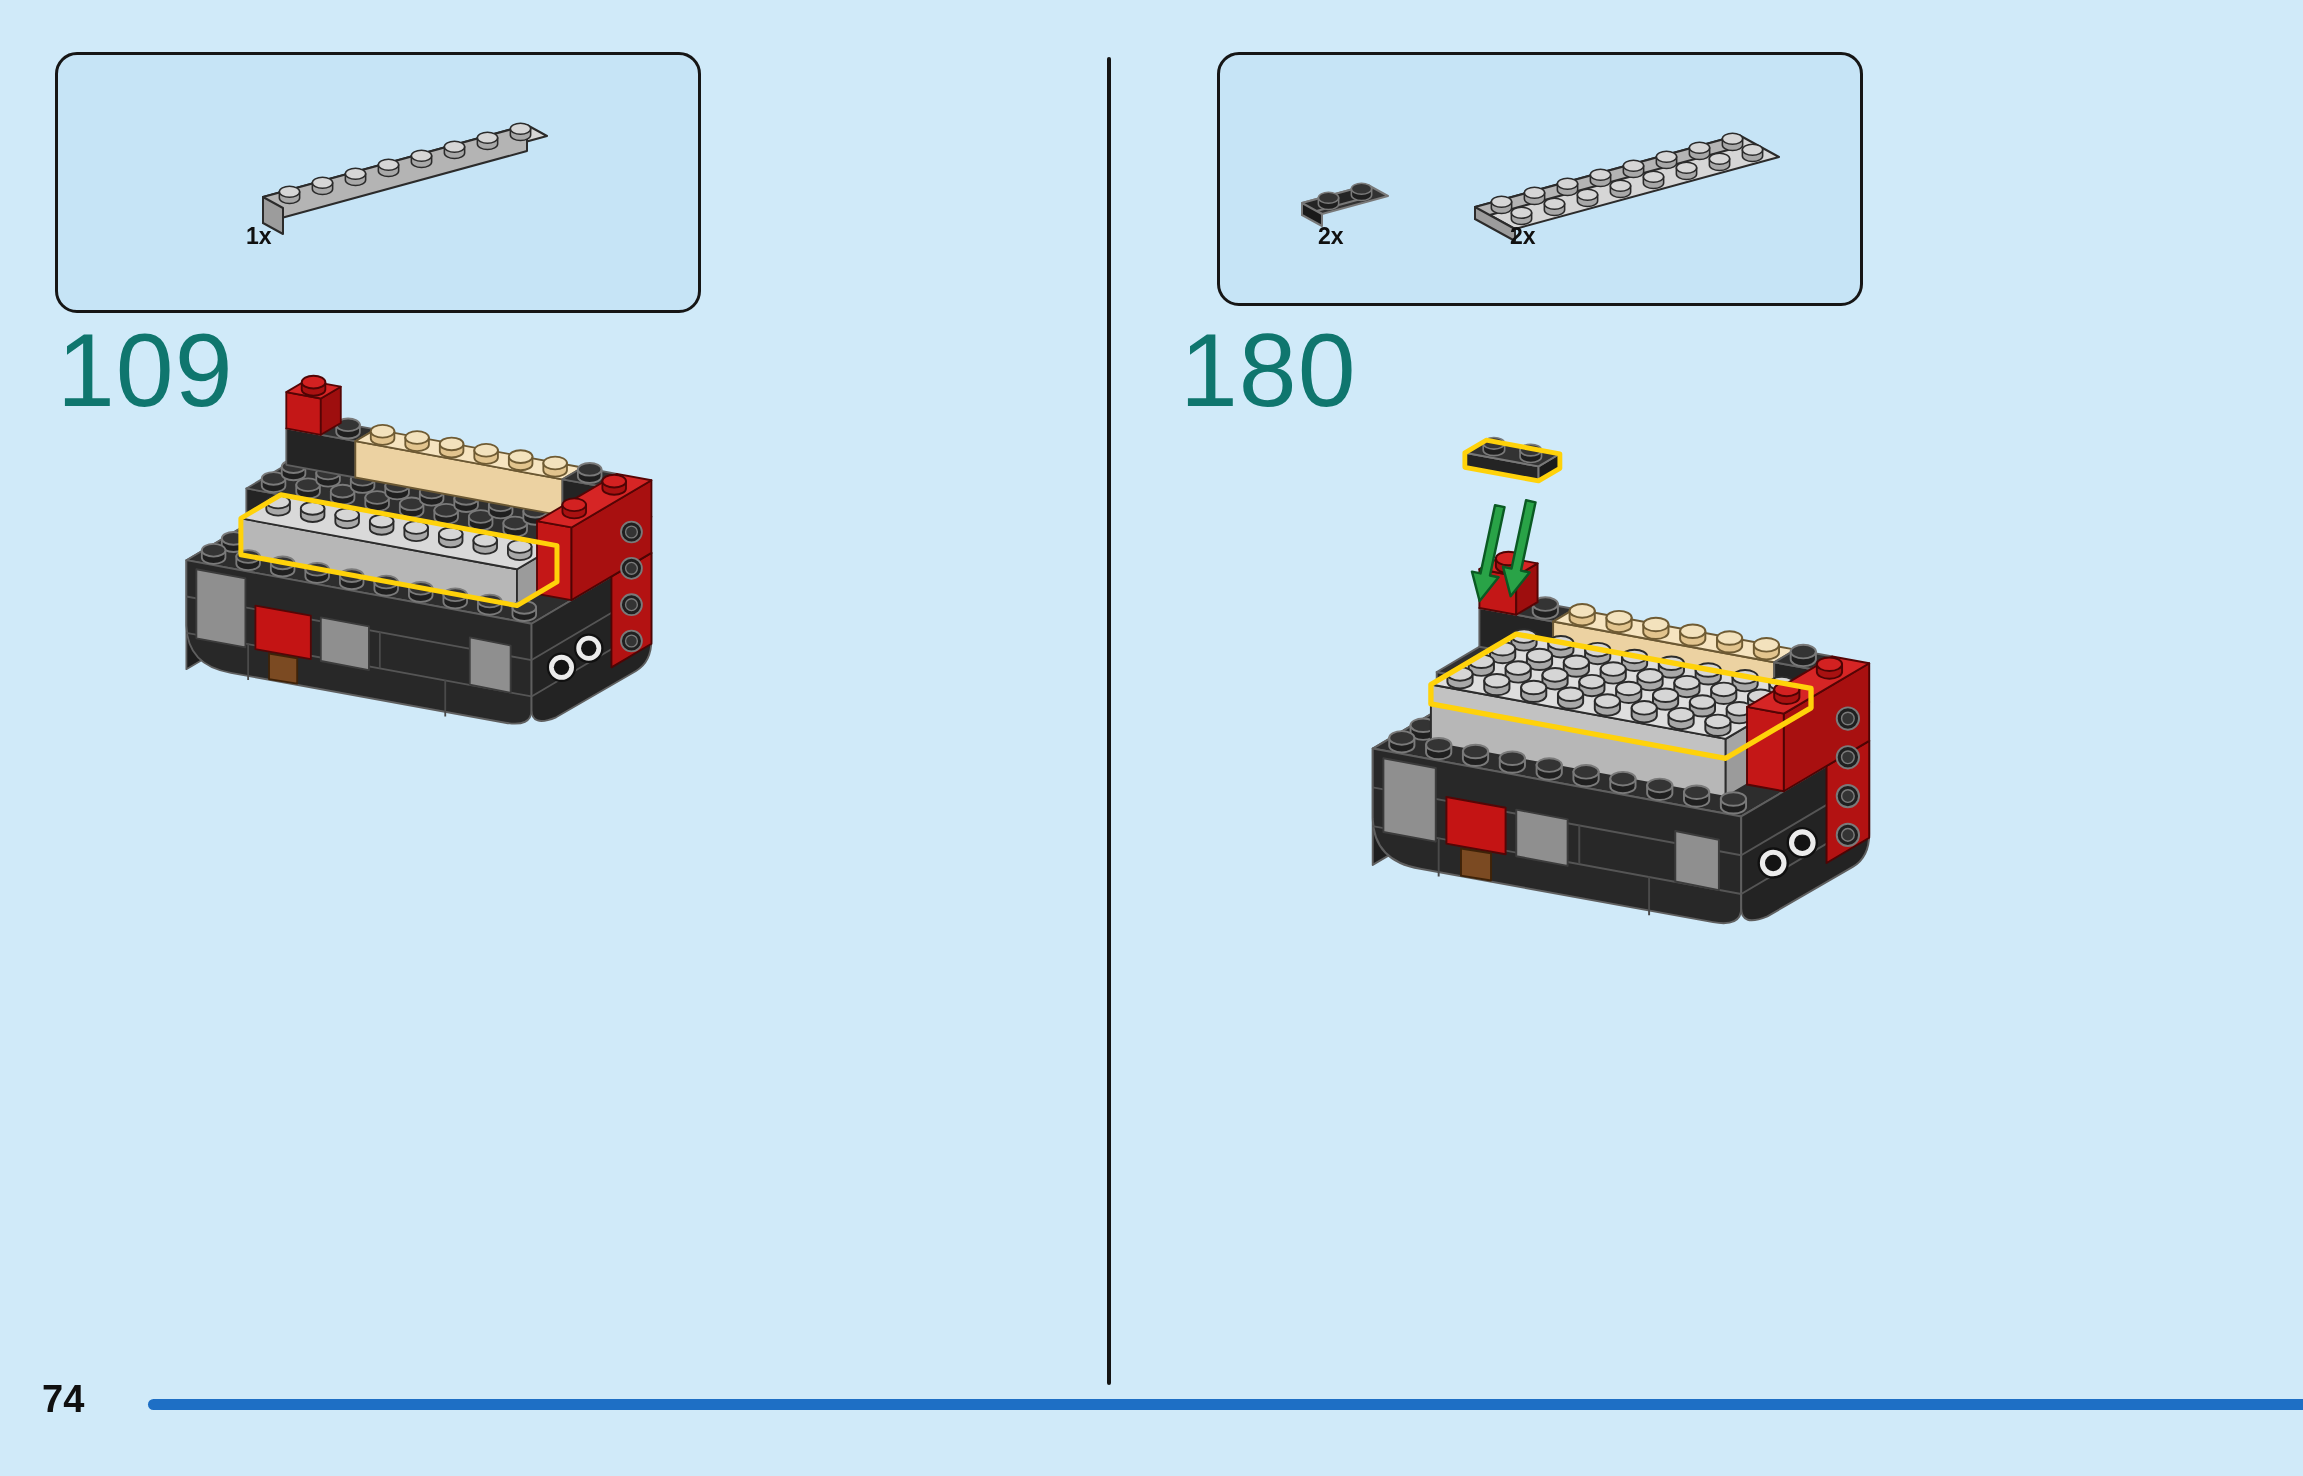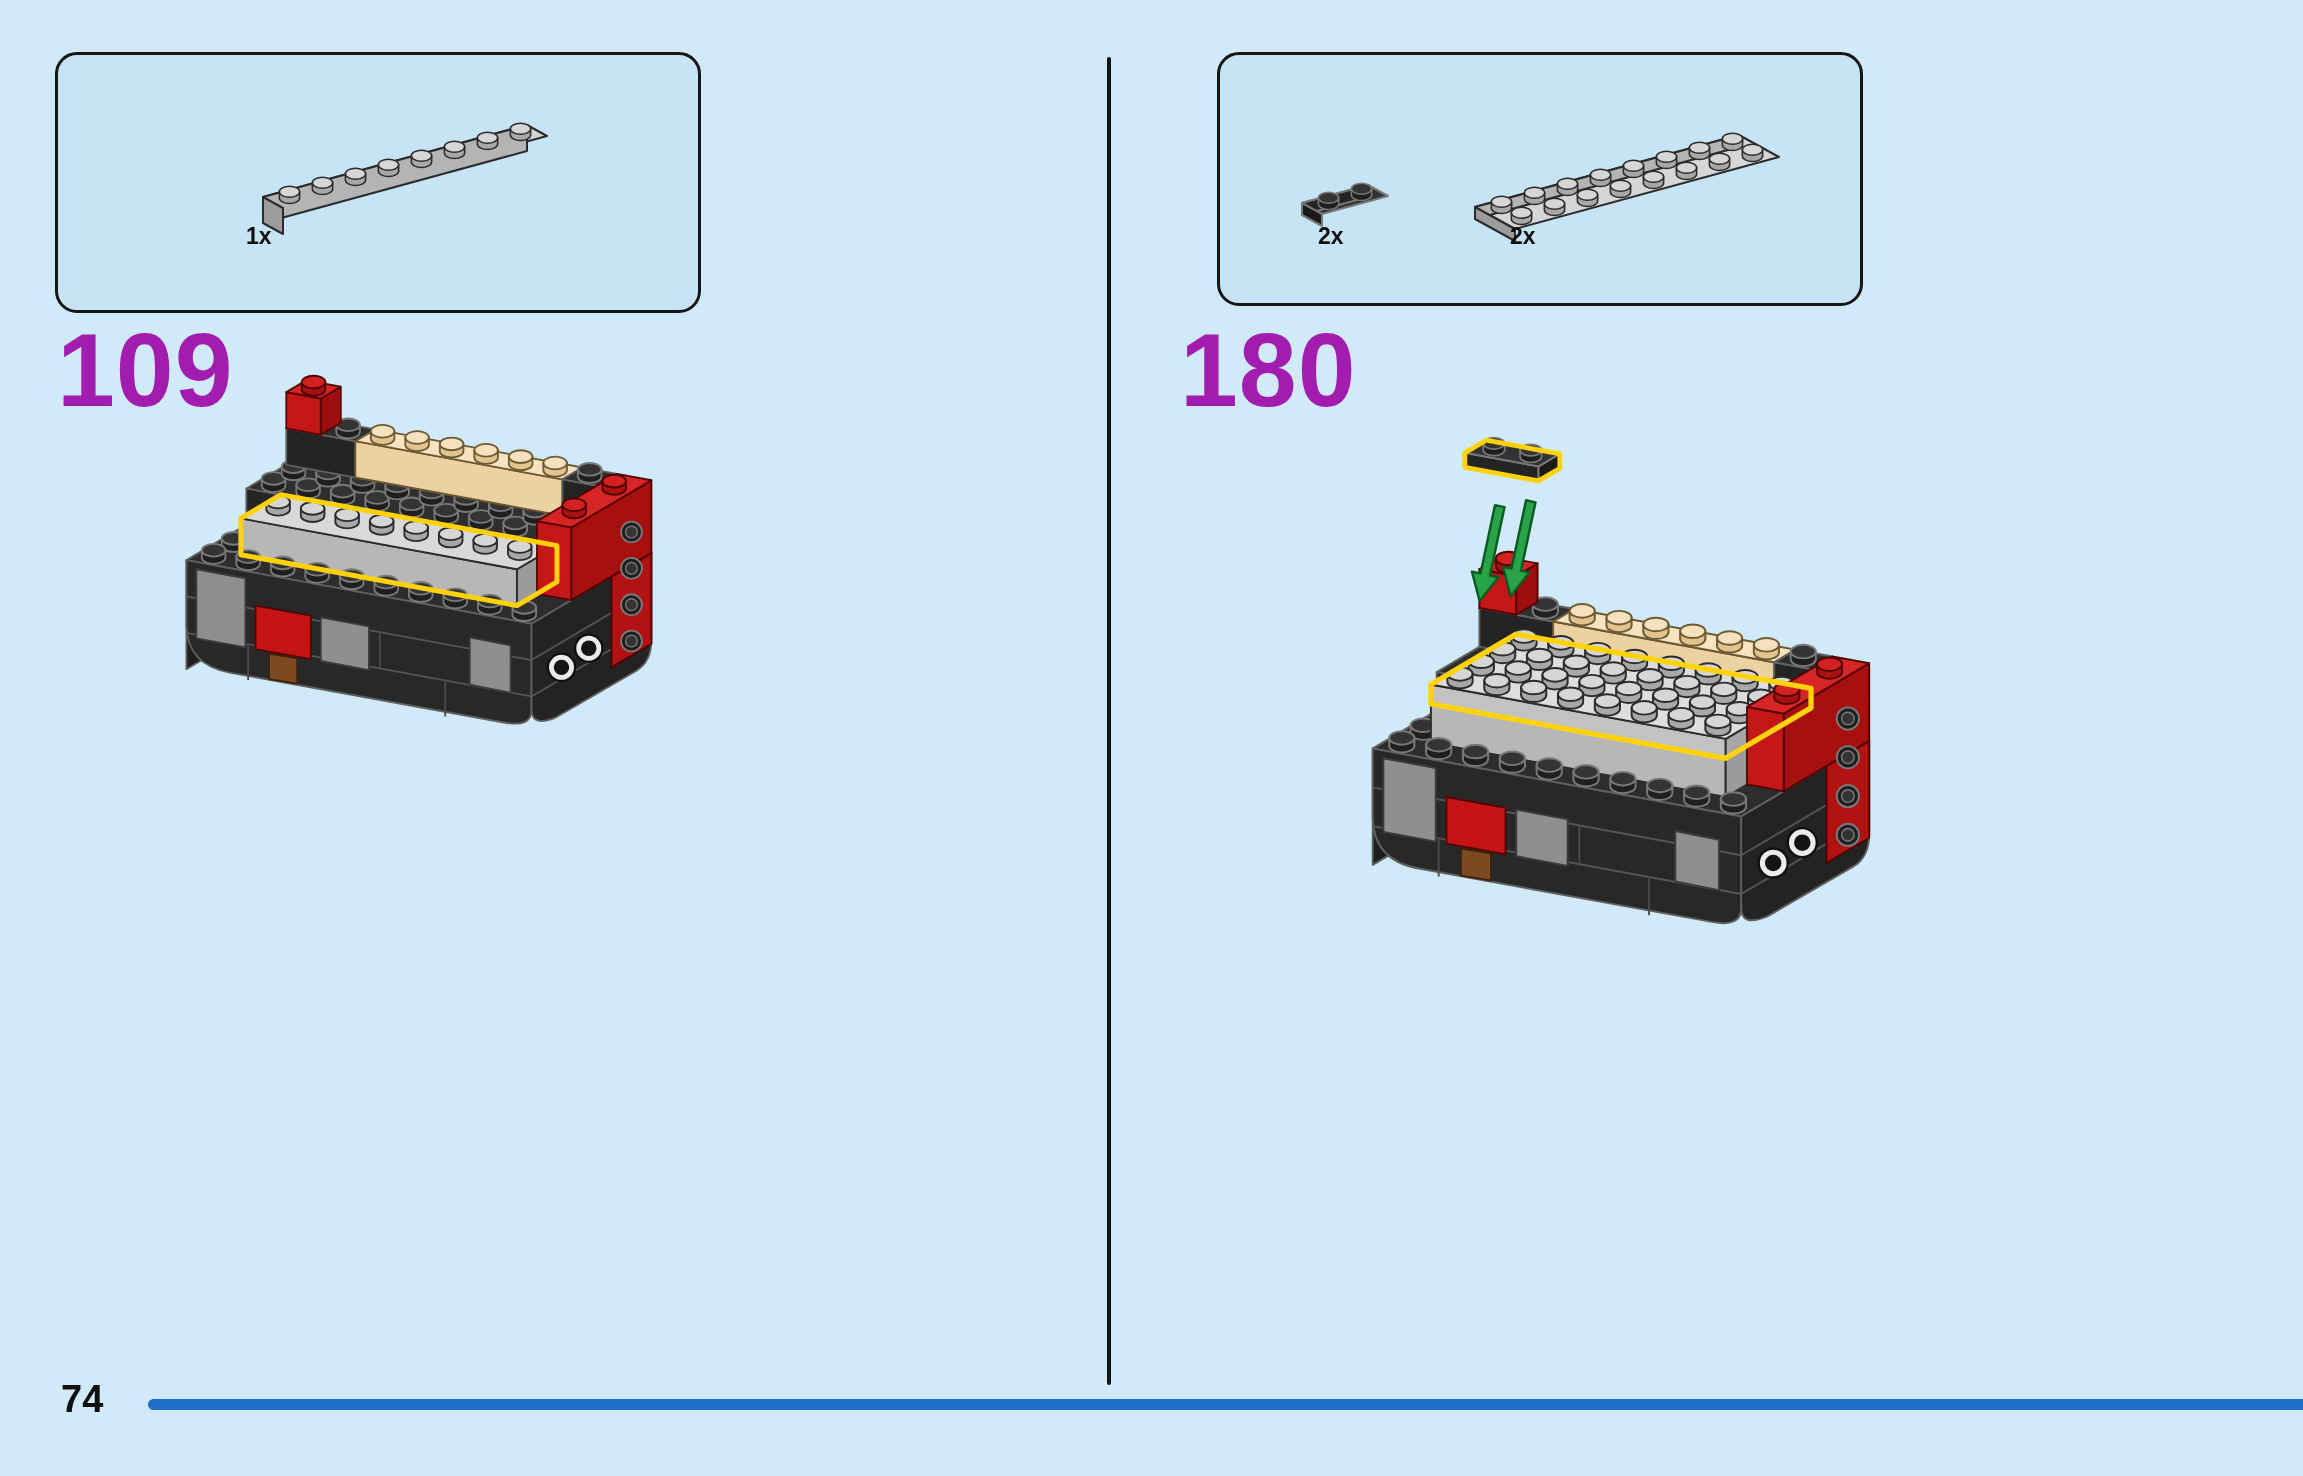--- a/index.html
+++ b/index.html
@@ -10,29 +10,29 @@
     font-family:"Liberation Sans","DejaVu Sans",sans-serif;
     color:#101010;
   }
   .parts-box{
     position:absolute;background:#c6e4f6;
     border:3px solid #161616;border-radius:22px;
   }
   .parts-box svg{position:absolute;left:0;top:0;width:100%;height:100%}
   .qty{position:absolute;font-size:23px;font-weight:700;color:#101010}
   .step-number{
-    position:absolute;font-size:104px;font-weight:700;color:#a21caf;
+    position:absolute;font-size:104px;font-weight:400;color:#0f766e;
     line-height:1;letter-spacing:1px;
   }
   .model{position:absolute}
   .divider{
     position:absolute;left:1107px;top:57px;width:4px;height:1328px;
     background:#141414;border-radius:2px;
   }
-  .page-number{position:absolute;left:61px;top:1378px;font-size:38px;font-weight:700}
+  .page-number{position:absolute;left:42px;top:1378px;font-size:38px;font-weight:700}
   .footer-rule{
     position:absolute;left:148px;top:1399px;width:2155px;height:11px;
     background:#1e6fc5;border-radius:6px 0 0 6px;
   }
   
   .st-black{--s:#1f1f1f;--t:#343434;--o:#7a7a7a}
   .st-lgray{--s:#a8a8a8;--t:#d6d6d6;--o:#2b2b2b}
   .st-tan{--s:#e2c48e;--t:#f3e2bd;--o:#6f5b33}
   .st-red{--s:#a91111;--t:#d32121;--o:#4e0404}
 </style>

